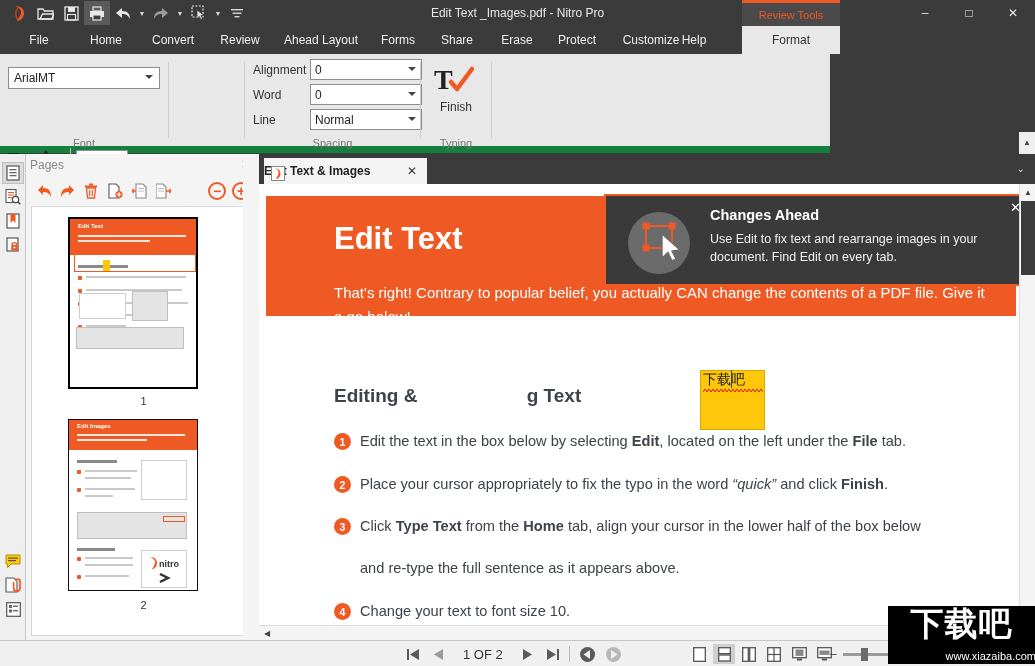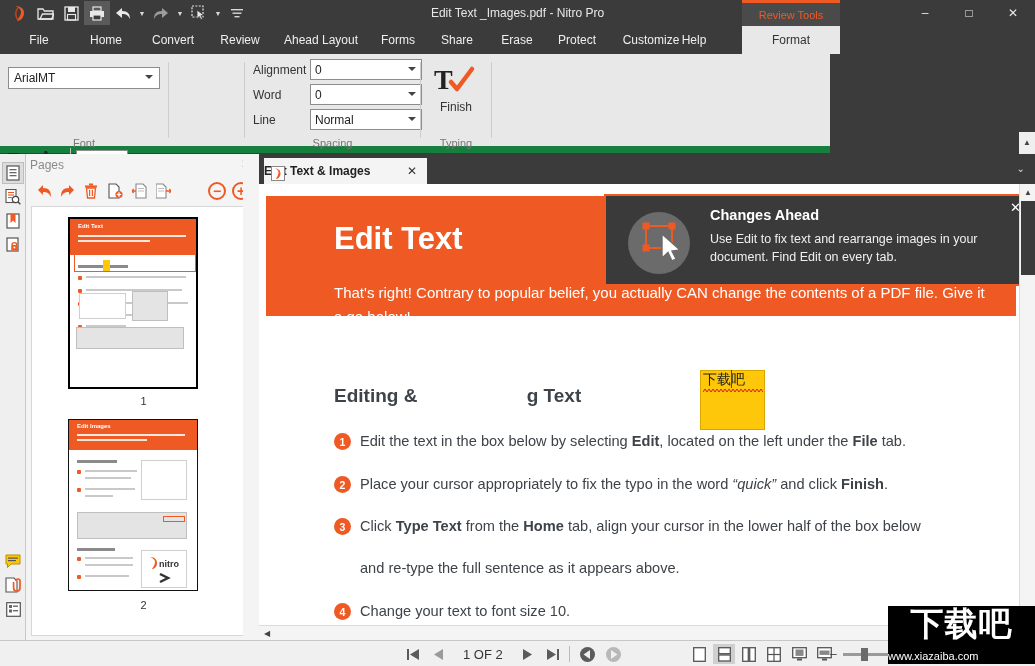--- a/index.html
+++ b/index.html
@@ -274,21 +274,21 @@
   .watermark {
     position:absolute; left:888px; top:606px; width:147px; height:58px;
     background:#000; overflow:hidden;
   }
   .wm-cn {
     position:absolute; left:4px; top:-4px; width:139px; text-align:center;
     font-size:33px; color:#fff; font-weight:bold; font-family:"DejaVu Sans", sans-serif;
     letter-spacing:1px;
   }
   .wm-url {
-    position:absolute; left:0; bottom:2px; width:148px; text-align:left;
+    position:absolute; left:0; bottom:2px; width:148px; text-align:right;
     font-size:11px; color:#fff;
   }
 </style>
 </head>
 <body>
 
 <div id="app">
 
   <div class="titlebar">
     <div class="title-text">Edit Text _Images.pdf - Nitro Pro</div>

